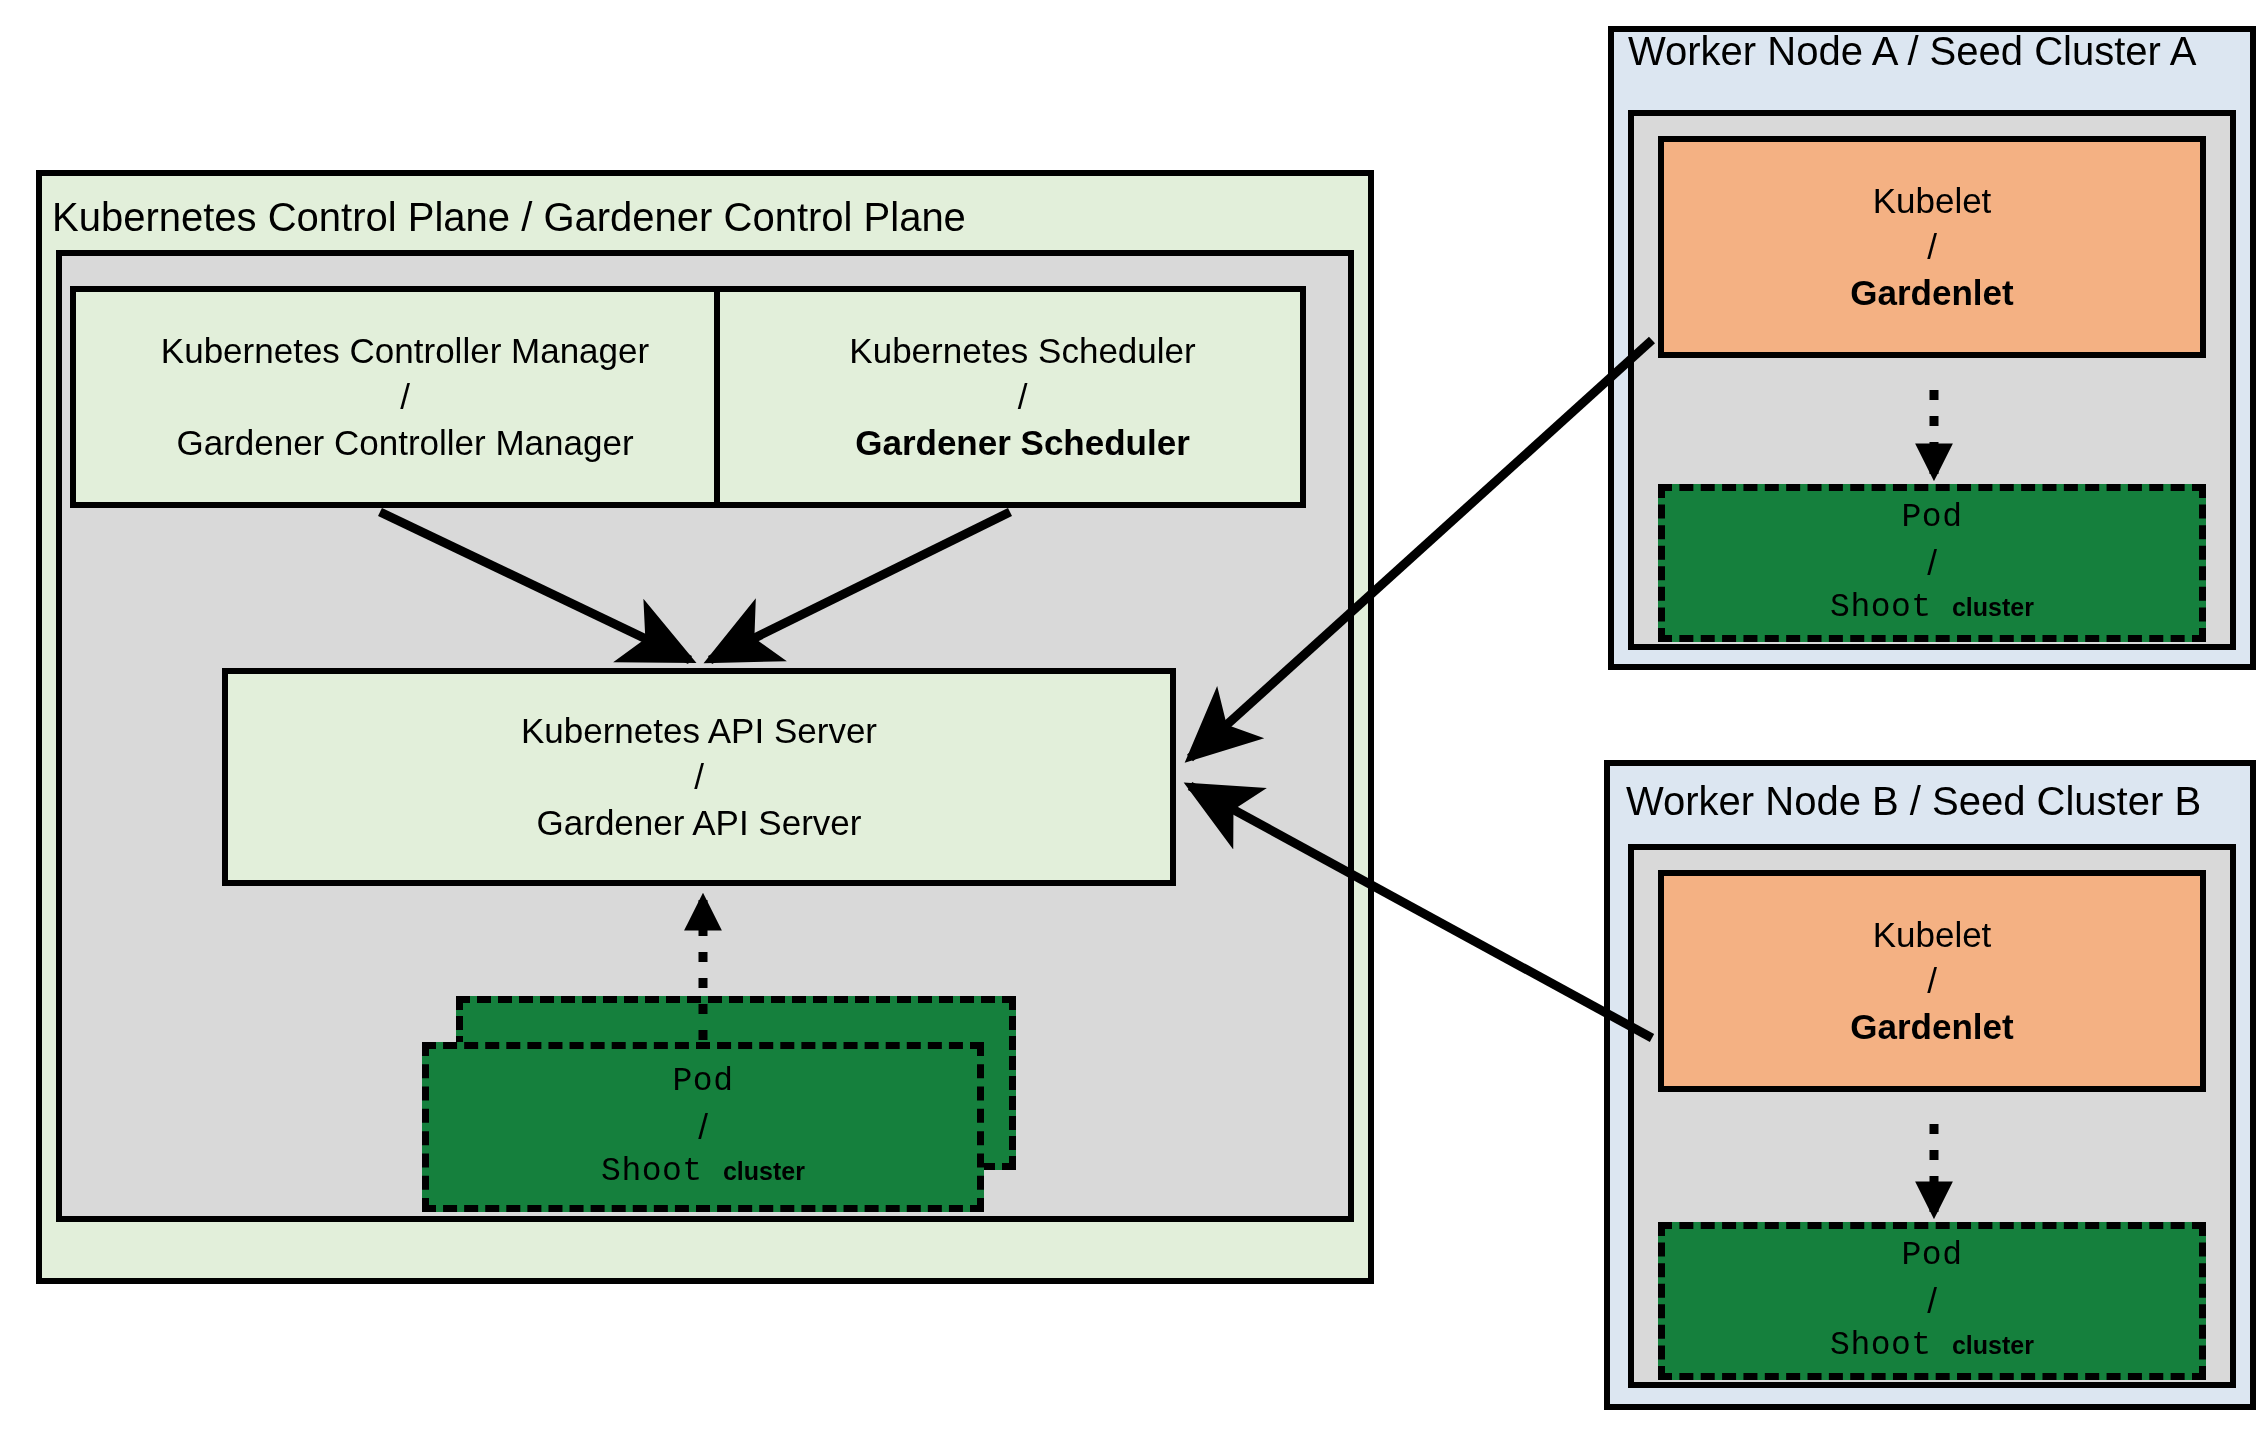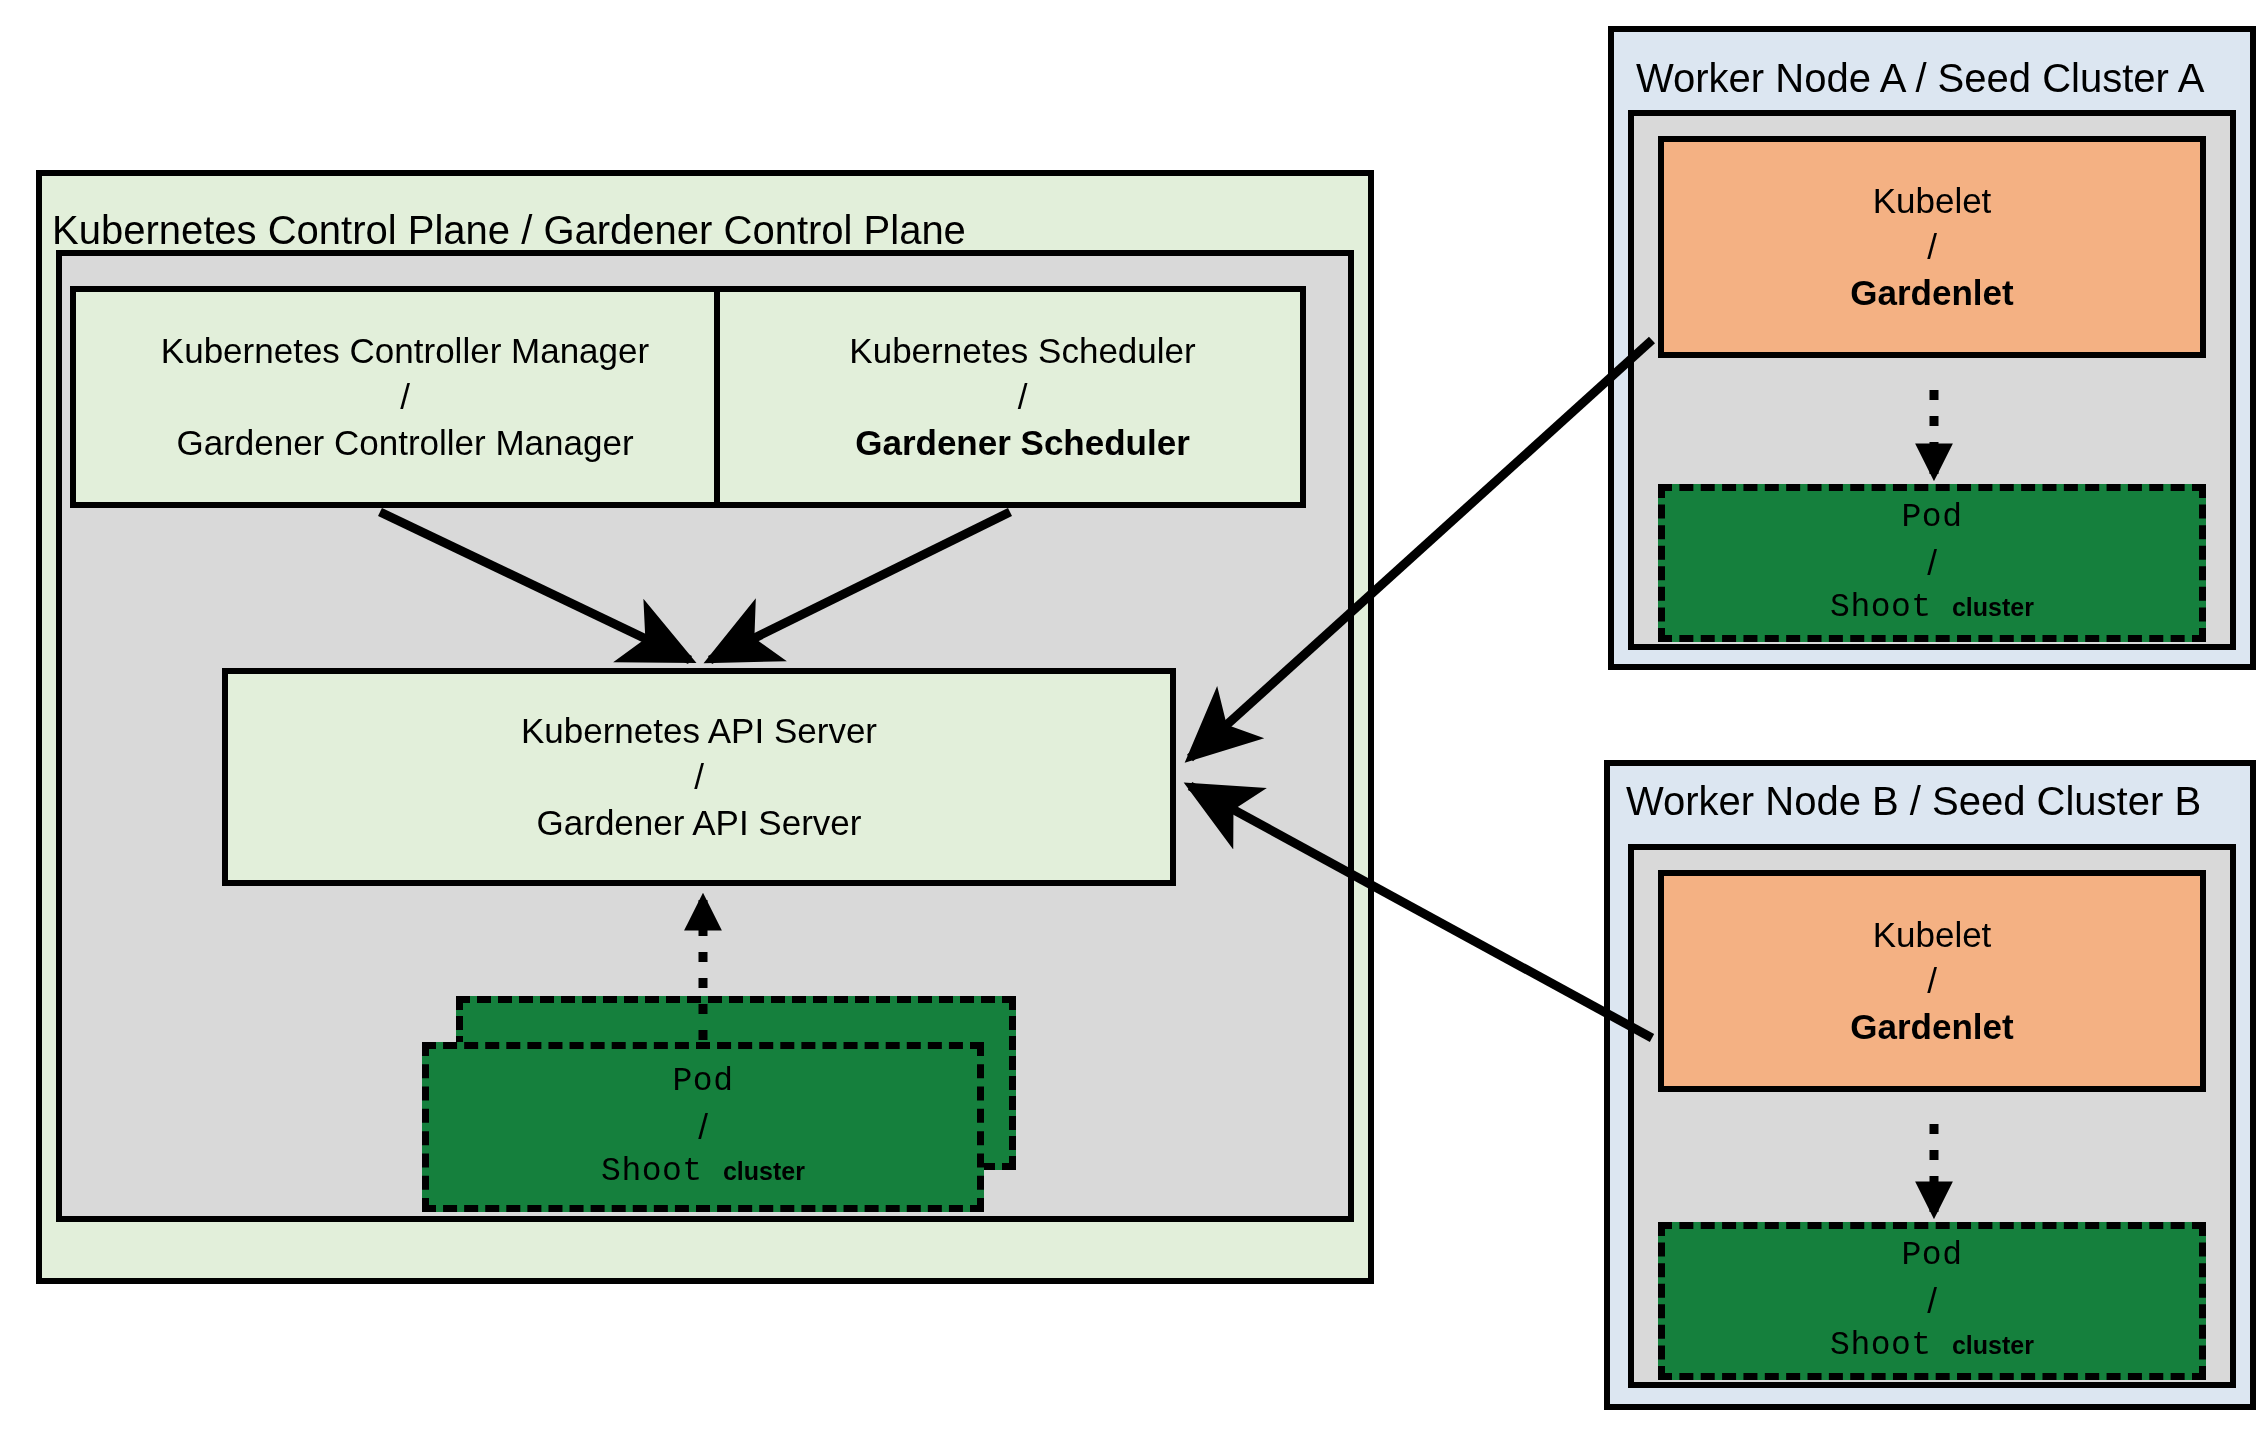--- a/index.html
+++ b/index.html
@@ -74,21 +74,21 @@
   }
   .slash { font-size: 35px; }
 </style>
 </head>
 <body>
 
 <div id="diagram-root">
 
   <div class="box solid-border fill-green" style="left:36px; top:170px; width:1338px; height:1114px;">
   </div>
-  <div class="group-title" style="left:52px; top:196px; width:1300px; height:48px;margin-top:13px;">Kubernetes Control Plane / Gardener Control Plane</div>
+  <div class="group-title" style="left:52px; top:196px; width:1300px; height:48px;">Kubernetes Control Plane / Gardener Control Plane</div>
 
   <div class="box solid-border fill-gray" style="left:56px; top:250px; width:1298px; height:972px;">
   </div>
 
   <div class="box solid-border fill-green" style="left:70px; top:286px; width:670px; height:222px;">
     <div class="lbl">Kubernetes Controller Manager</div>
     <div class="lbl slash">/</div>
     <div class="lbl">Gardener Controller Manager</div>
   </div>
 
@@ -110,21 +110,21 @@
   <div class="box dashed-border fill-peach" style="left:422px; top:1042px; width:562px; height:170px;">
     <div class="lbl mono">Pod</div>
     <div class="lbl slash">/</div>
     <div class="lbl mono">
       <span>Shoot</span><span> </span><span class="b-sans">cluster</span>
     </div>
   </div>
 
   <div class="box solid-border fill-blue" style="left:1608px; top:26px; width:648px; height:644px;">
   </div>
-  <div class="group-title" style="left:1628px; top:57px; width:620px; height:48px;margin-left:8px;">Worker Node A / Seed Cluster A</div>
+  <div class="group-title" style="left:1628px; top:30px; width:620px; height:48px;">Worker Node A / Seed Cluster A</div>
 
   <div class="box solid-border fill-gray" style="left:1628px; top:110px; width:608px; height:540px;">
   </div>
 
   <div class="box solid-border fill-orange" style="left:1658px; top:136px; width:548px; height:222px;">
     <div class="lbl">Kubelet</div>
     <div class="lbl slash">/</div>
     <div class="lbl bold">Gardenlet</div>
   </div>
 

